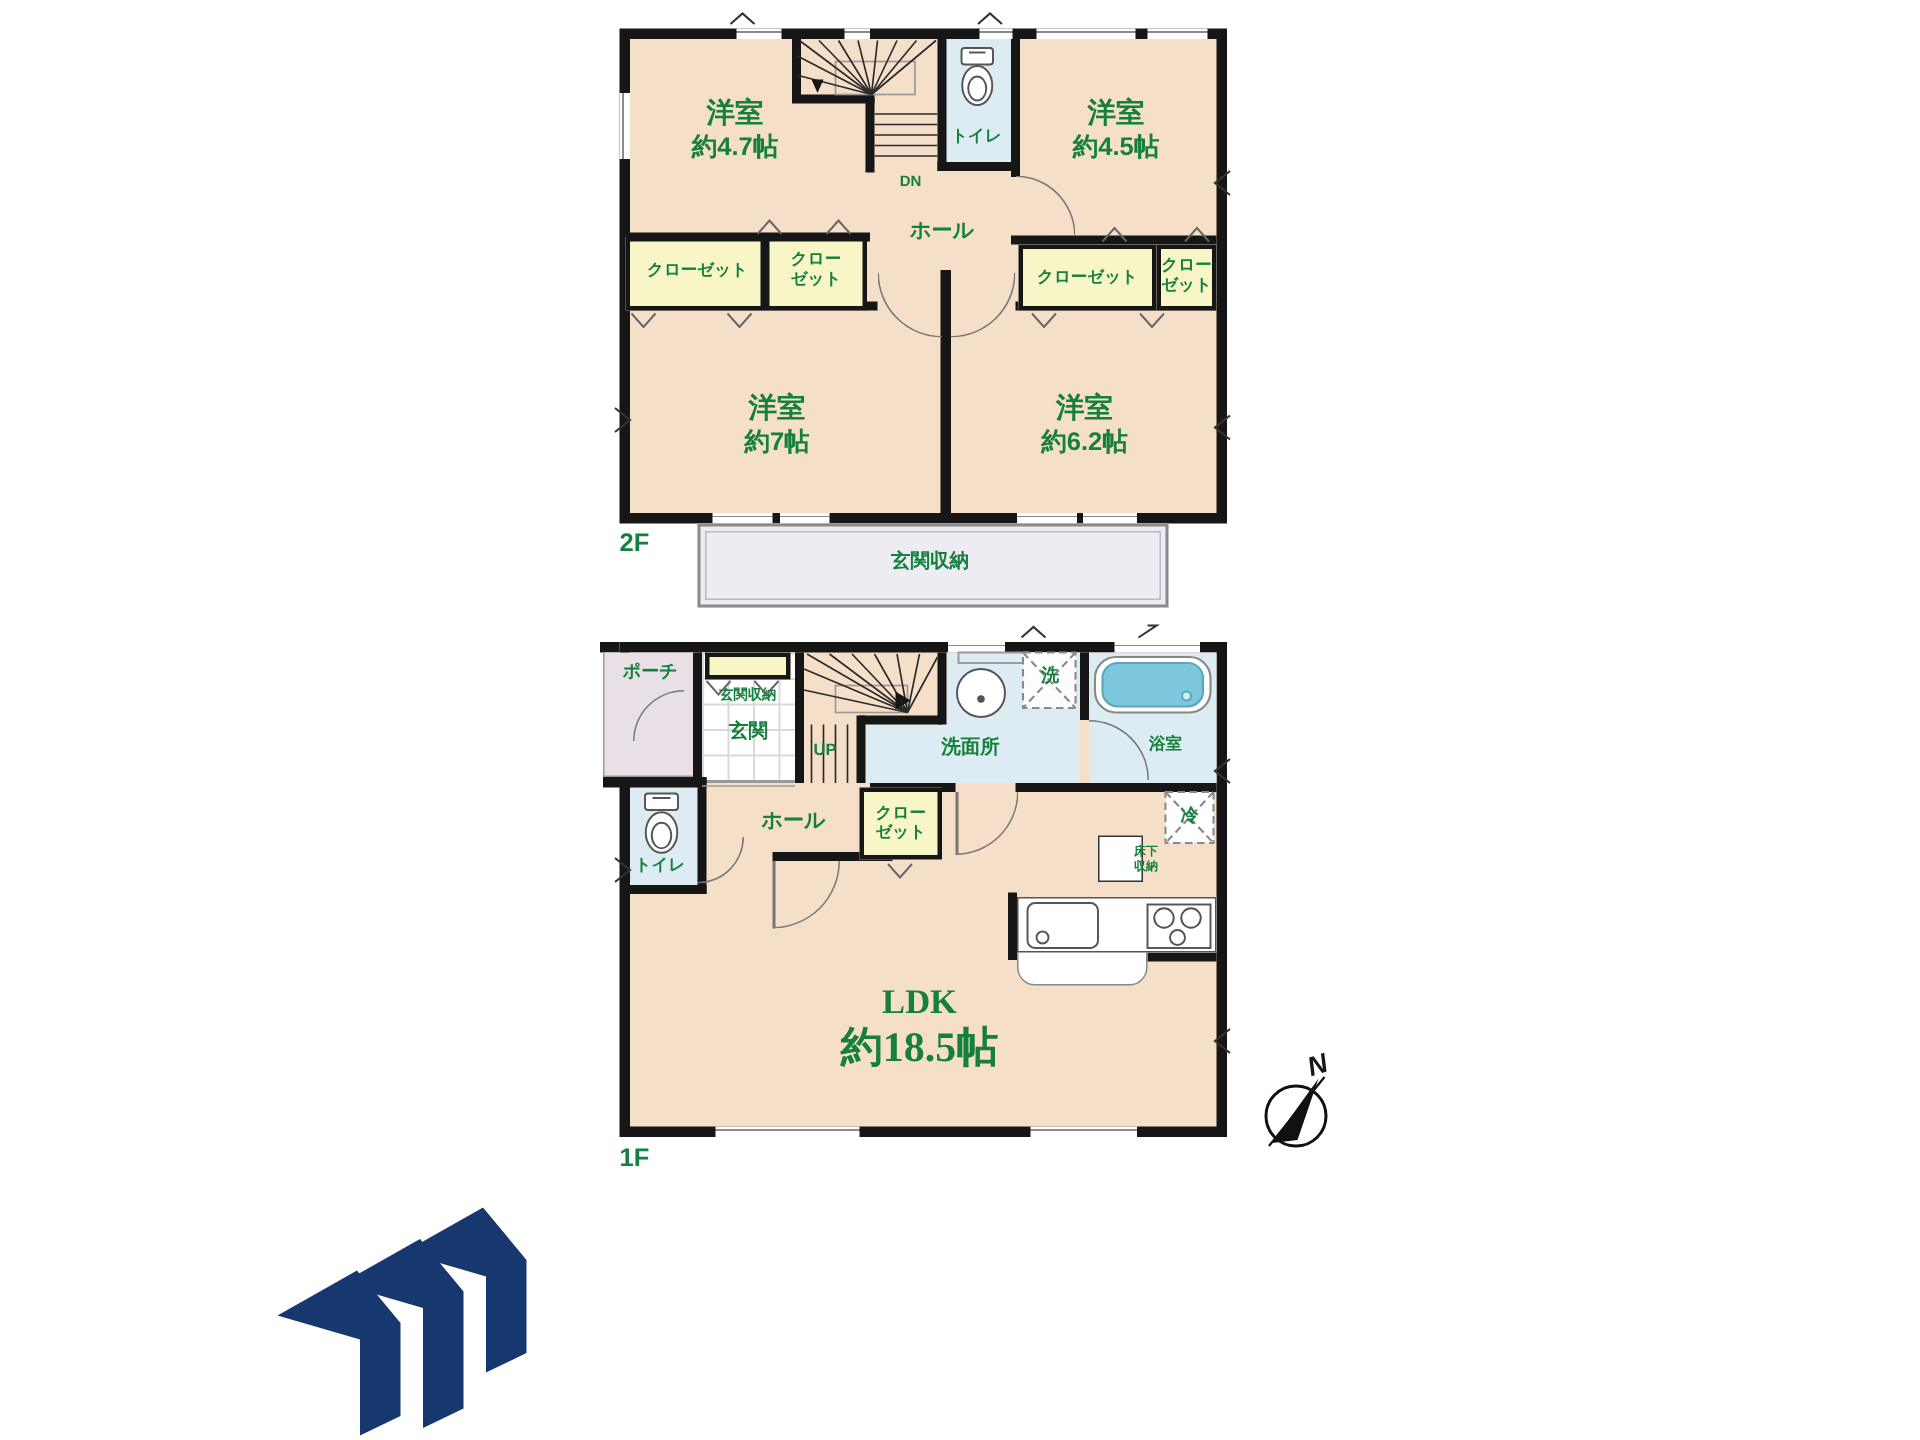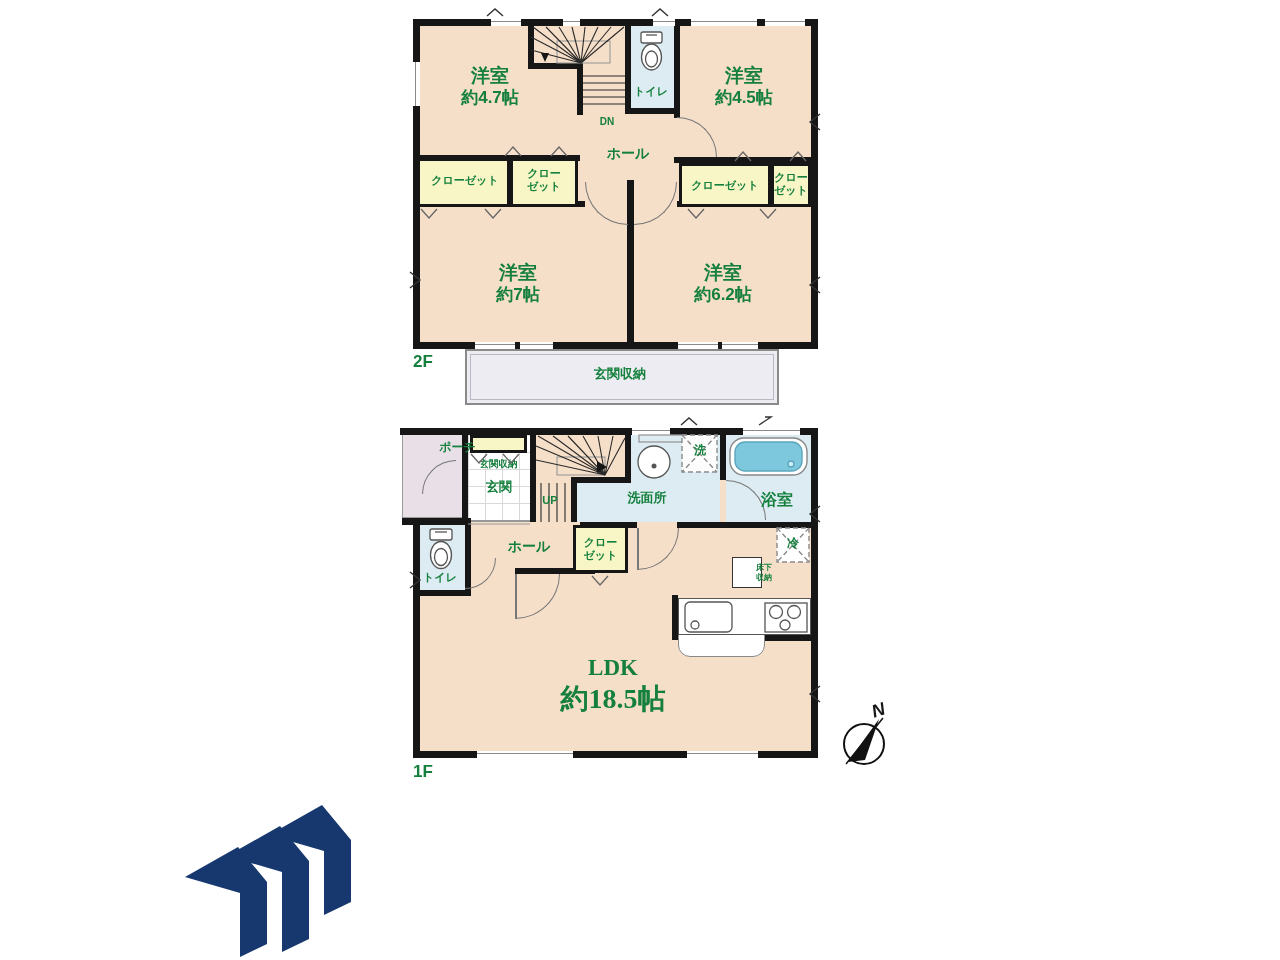--- a/index.html
+++ b/index.html
@@ -257,26 +257,26 @@
       <g stroke="#333" stroke-width="1.4" fill="none">
         <polyline points="268,-3 276,-10 284,-3"></polyline>
         <polyline points="346,-3 358,-11 352,-11"></polyline>
         <polyline points="-3,144 7,152 -3,160"></polyline>
         <polyline points="407,78 397,86 407,94"></polyline>
         <polyline points="407,258 397,266 407,274"></polyline>
       </g>
       <line x1="55" y1="96" x2="117" y2="96" stroke="#999" stroke-width="1"></line>
     </svg>
 
-    <div class="lbl" style="left:-11px;top:12px;width:63px;font-size:12px;margin-left:24px;">ポーチ</div>
+    <div class="lbl" style="left:-11px;top:12px;width:63px;font-size:12px;">ポーチ</div>
     <div class="lbl" style="left:56px;top:51px;width:60px;font-size:13px;">玄関</div>
     <div class="lbl" style="left:117px;top:66px;width:40px;font-size:11px;">UP</div>
     <div class="lbl" style="left:194px;top:62px;width:80px;font-size:13px;">洗面所</div>
     <div class="lbl" style="left:267px;top:15px;width:40px;font-size:12px;">洗</div>
-    <div class="lbl" style="left:324px;top:62px;width:80px;font-size:16px;">浴室</div>
+    <div class="lbl" style="left:324px;top:62px;width:80px;font-size:11px;">浴室</div>
     <div class="lbl" style="left:2px;top:143px;width:50px;font-size:11px;">トイレ</div>
     <div class="lbl" style="left:76px;top:110px;width:80px;font-size:14px;">ホール</div>
     <div class="lbl" style="left:362px;top:108px;width:36px;font-size:12px;">冷</div>
     <div class="lbl" style="left:120px;top:226px;width:160px;font-family:Liberation Serif, serif;">
       <div style="font-size:23px;">LDK</div>
       <div style="font-size:28px;">約18.5帖</div>
     </div>
     <div class="lbl" style="left:0;top:334px;font-size:17px;">1F</div>
   </div>
 

